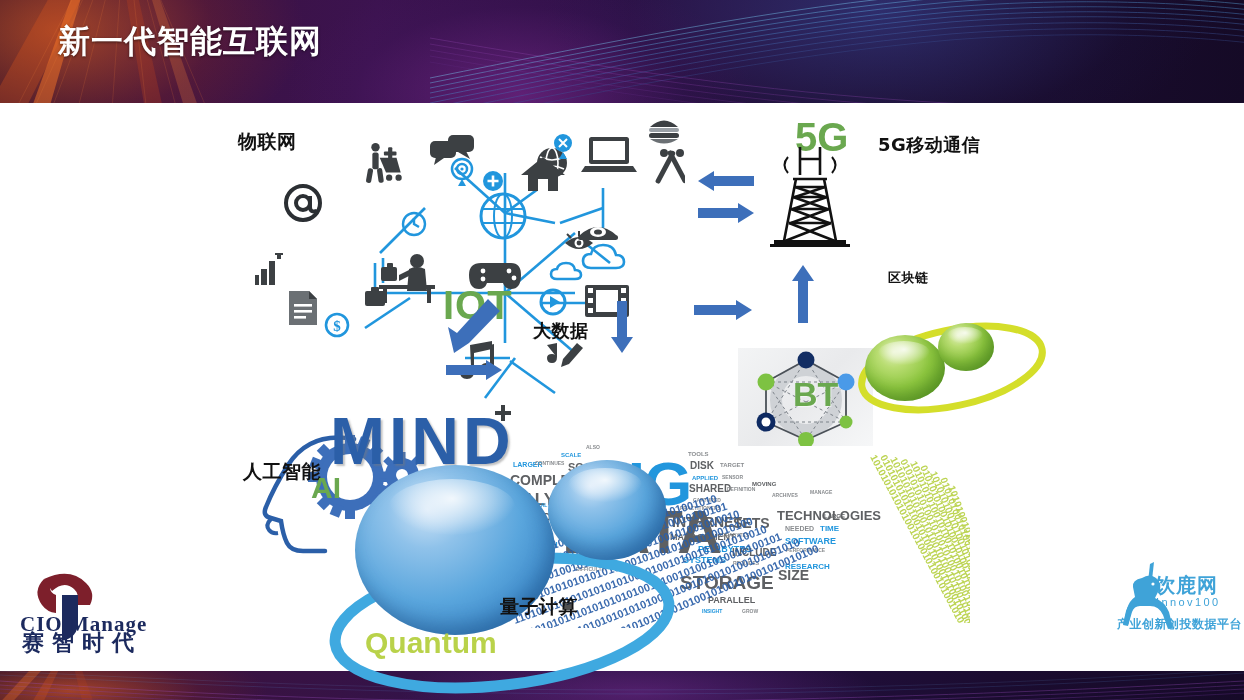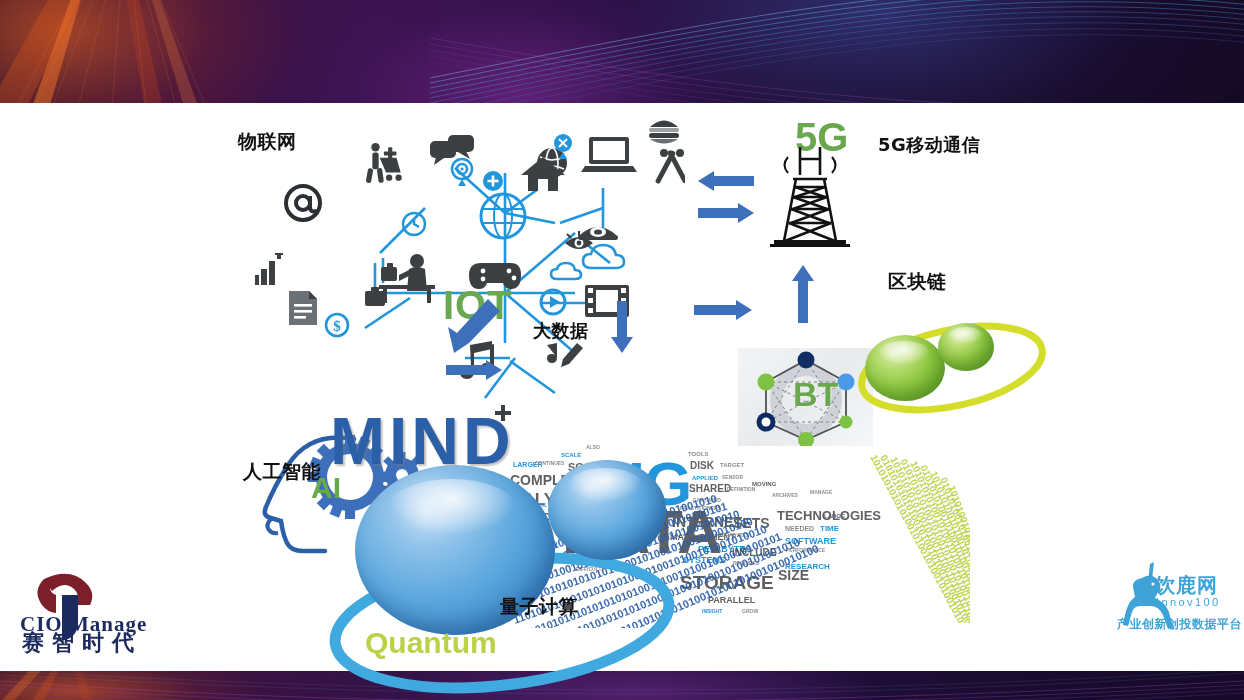--- a/index.html
+++ b/index.html
@@ -44,21 +44,21 @@
   .canvas{position:absolute;left:0;top:103px;width:1244px;height:568px;background:#fff;}
 
   
   .cn-label{
     position:absolute;font-weight:bold;color:#111;white-space:nowrap;
     font-family:"DejaVu Sans","Liberation Sans",sans-serif;
     letter-spacing:.5px;
   }
   .lbl-iot{left:238px;top:26px;font-size:19px;}
   .lbl-5g{left:878px;top:30px;font-size:18px;}
-  .lbl-bc{left:888px;top:166px;font-size:19px;}
+  .lbl-bc{left:888px;top:166px;font-size:13px;}
   .lbl-bd{left:533px;top:216px;font-size:18px;}
   .lbl-ai{left:243px;top:356px;font-size:19px;}
   .lbl-qc{left:500px;top:491px;font-size:19px;}
 
   .big-word{position:absolute;font-weight:bold;white-space:nowrap;}
   .w-iot{left:443px;top:180px;font-size:40px;color:#6aa84f;letter-spacing:1px;}
   .w-5g{left:795px;top:12px;font-size:40px;color:#6aa84f;font-weight:bold;}
   .w-mind{left:330px;top:300px;font-size:66px;color:#2b5fa8;letter-spacing:4px;
           text-shadow:2px 2px 2px rgba(120,120,120,.45);}
   .w-ai{left:311px;top:368px;font-size:30px;color:#6aa84f;font-weight:bold;z-index:6;}
@@ -160,20 +160,21 @@
       </g>
       <g fill="none" stroke-width="0.7" opacity="0.42">
         <path d="M0,60 C140,84 300,110 470,122 C610,132 730,132 830,124" stroke="#a14fc0"></path>
         <path d="M0,66 C140,90 300,116 470,128 C610,138 730,138 830,130" stroke="#9044b0"></path>
         <path d="M0,72 C140,96 300,122 470,134 C610,144 730,144 830,136" stroke="#7f3ba0"></path>
         <path d="M0,78 C140,102 300,128 470,140 C610,150 730,150 830,142" stroke="#703392"></path>
         <path d="M0,84 C140,108 300,134 470,146 C610,156 730,156 830,148" stroke="#622c84"></path>
       </g>
     </svg>
 
+    <div class="header-title">新一代智能互联网</div>
   </div>
 
   <div class="canvas">
 
     <div class="cn-label lbl-iot">物联网</div>
 
     <svg class="iot-svg" viewBox="0 0 430 320">
 
       <g class="icon-blue">
         <path d="M120,180 L200,180"></path>

